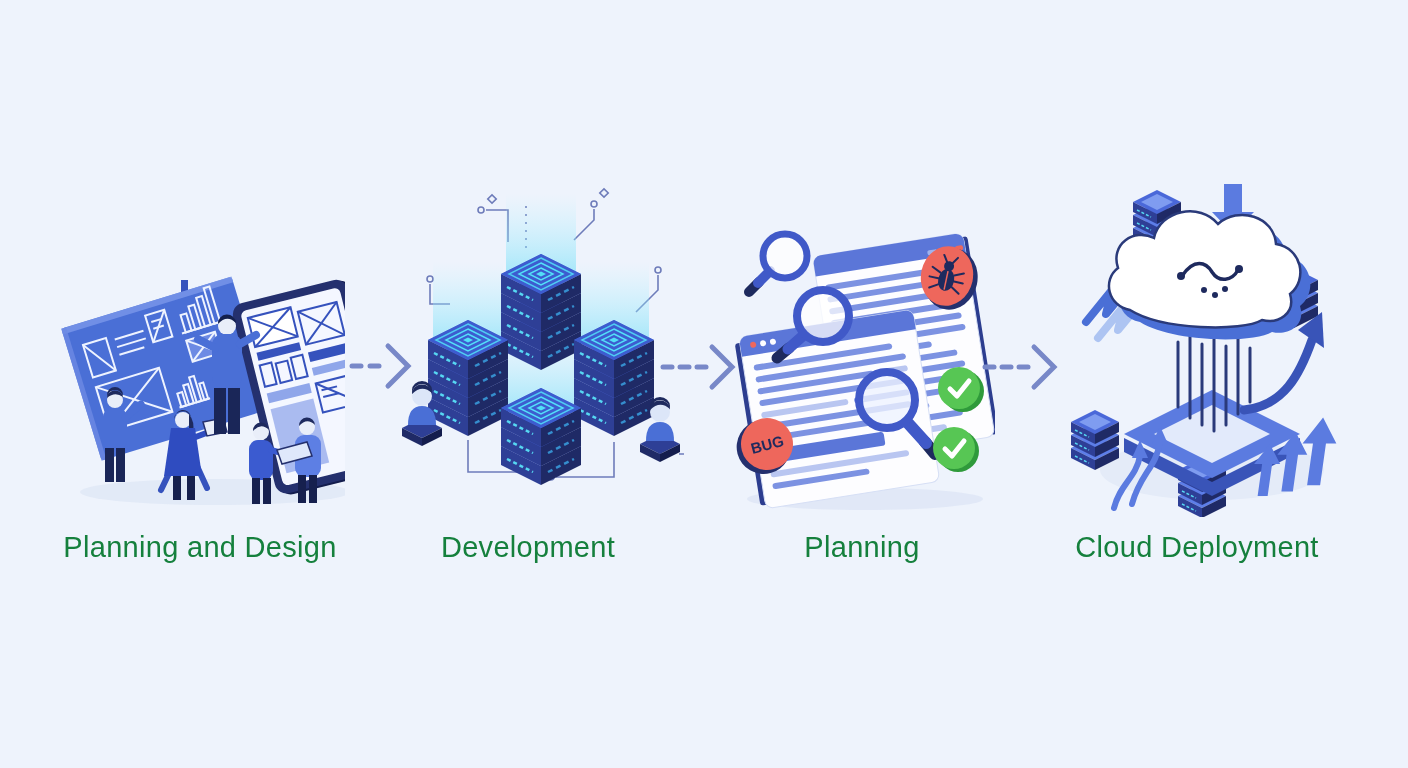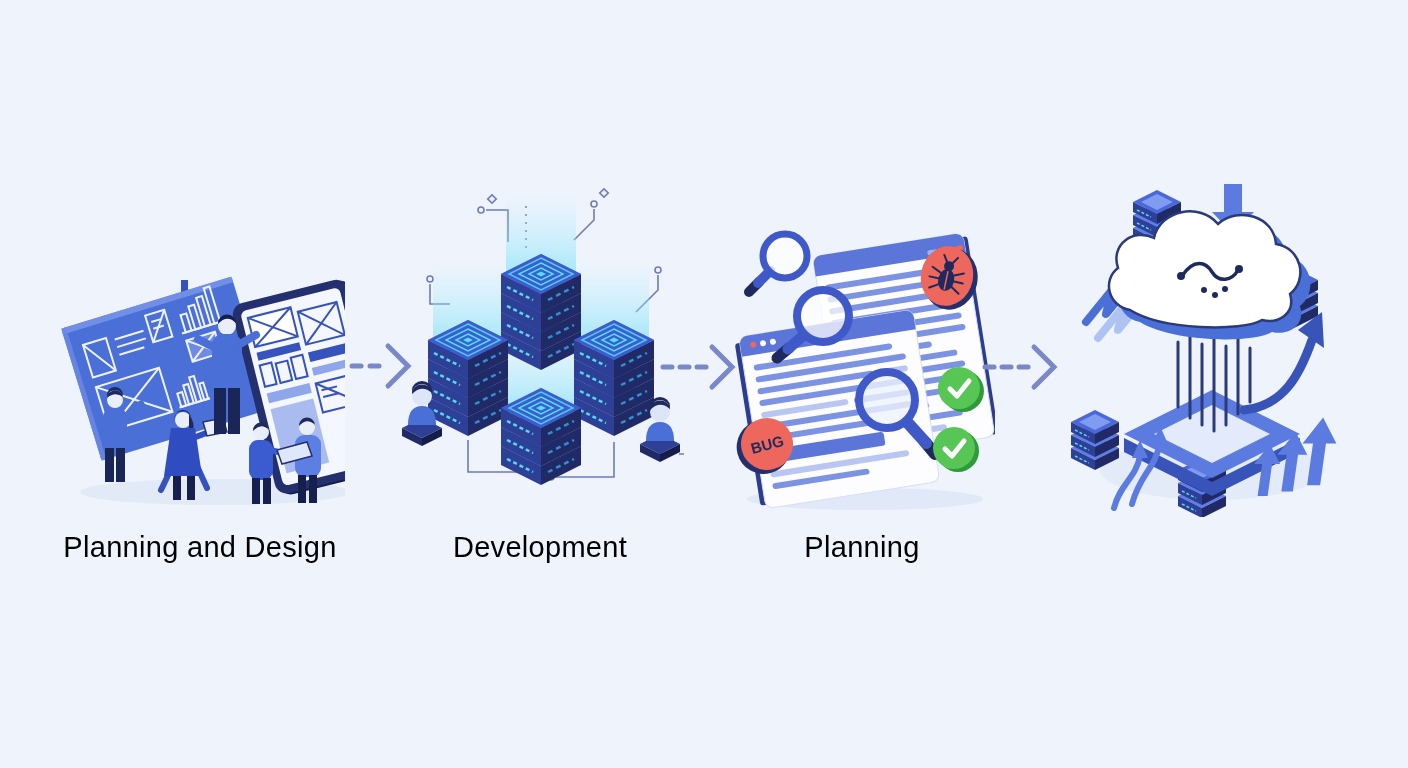--- a/index.html
+++ b/index.html
@@ -1,21 +1,21 @@
 <!DOCTYPE html>
 <html><head>
 <meta charset="utf-8">
 <style>
   html,body{margin:0;padding:0;}
   body{font-family:"Liberation Sans", sans-serif;}
   .canvas{position:relative;width:1408px;height:768px;background:#eef3fc;overflow:hidden;}
   .illo{position:absolute;}
   .stage-label{
     position:absolute;top:531px;transform:translateX(-50%);
-    font-size:29px;font-weight:500;color:#000000;letter-spacing:.3px;white-space:nowrap;
+    font-size:29px;font-weight:500;color:#15803d;letter-spacing:.3px;white-space:nowrap;
   }
   .flow-arrow{position:absolute;}
   svg{display:block;}
   .wire{stroke:#eef3ff;stroke-width:2;fill:none;}
   .tline{fill:#7c92e2;}
   .tline2{fill:#b9c6f1;}
   .circ{stroke:#6e7cba;stroke-width:1.6;fill:none;}
 </style>
 </head>
 <body>
@@ -436,16 +436,17 @@
   <svg class="flow-arrow" style="left:982px;top:341px" width="76" height="52" viewBox="0 0 76 52">
     <g stroke="#7888c8" stroke-width="5" stroke-linecap="round" fill="none">
       <line x1="3" y1="26" x2="12" y2="26"></line>
       <line x1="20" y1="26" x2="29" y2="26"></line>
       <line x1="37" y1="26" x2="46" y2="26"></line>
       <polyline points="52,6 72,26 52,46"></polyline>
     </g>
   </svg>
 
   <div class="stage-label" style="left:200px">Planning and Design</div>
-  <div class="stage-label" style="left:540px">Development</div>
+  <div class="stage-label" style="left:528px">Development</div>
   <div class="stage-label" style="left:862px">Planning</div>
+  <div class="stage-label" style="left:1197px">Cloud Deployment</div>
 
 </div>
 
 </body></html>

